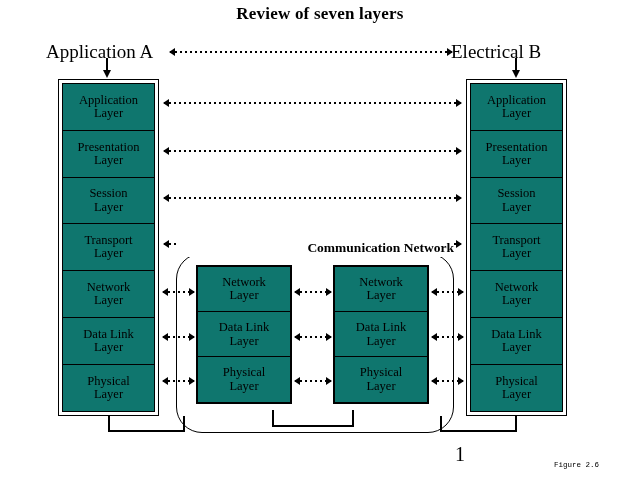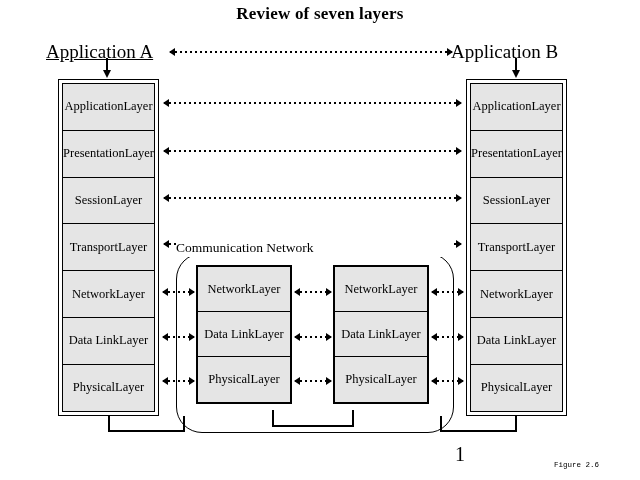--- a/index.html
+++ b/index.html
@@ -20,21 +20,21 @@
     font-size:17px;font-weight:bold;
     letter-spacing:0.2px;
   }
 
   
   .app-label{
     position:absolute;
     font-size:19px;
     white-space:nowrap;
   }
-  #app-a{left:46px;top:41px;text-decoration:underline;}
+  #app-a{left:46px;top:41px;}
   #app-b{left:451px;top:41px;}
 
   
   .host-frame{
     position:absolute;
     border:1.6px solid #000;
     background:#fff;
     box-sizing:border-box;
   }
   #host-left {left:58px; top:79px; width:101px; height:337px;}
@@ -42,45 +42,46 @@
 
   
   .layer-stack{
     position:absolute;left:3px;top:3px;right:3px;bottom:3px;
     display:flex;flex-direction:column;
   }
   .layer-box{
     flex:1 1 0;
     border:1.4px solid #000;
     box-sizing:border-box;
-    display:flex;
+    display:flex;flex-direction:column;
     align-items:center;justify-content:center;
     line-height:1.06;
     font-size:12.5px;
-    background:#e5e5e5;
+    background:#0f766e;
     margin-bottom:-1.4px;
   }
   .layer-box:last-child{margin-bottom:0;}
   .layer-box .l1,.layer-box .l2{display:block;text-align:center;white-space:nowrap;}
 
   
   #comm-cloud{
     position:absolute;
     left:176px;top:253px;width:278px;height:180px;
     border:1.5px solid #000;
     border-radius:26px;
     background:#fff;
     box-sizing:border-box;
   }
   #comm-label{
     position:absolute;left:176px;top:240px;width:278px;
-    text-align:left;font-size:13.5px;
+    text-align:right;font-size:13.5px;
     background:#fff;
     line-height:1;
     padding:1px 0 2px 0;
+    font-weight:bold;
   }
 
   
   .node-frame{
     position:absolute;
     border:1.5px solid #000;
     background:#fff;
     box-sizing:border-box;
     display:flex;flex-direction:column;
   }
@@ -143,21 +144,21 @@
   }
 </style>
 </head>
 <body>
 
 <div id="slide">
 
   <div class="title">Review of seven layers</div>
 
   <div class="app-label" id="app-a">Application A</div>
-  <div class="app-label" id="app-b">Application B</div>
+  <div class="app-label" id="app-b">Electrical B</div>
 
   <div class="dotarrow both" style="left:170px;top:51px;width:282px;"></div>
 
   <div class="down-arrow" style="left:106px;top:58px;height:13px;"></div>
   <div class="down-arrow" style="left:515px;top:58px;height:13px;"></div>
 
   <div class="host-frame" id="host-left">
     <div class="layer-stack">
       <div class="layer-box">
         <span class="l1">Application</span>

